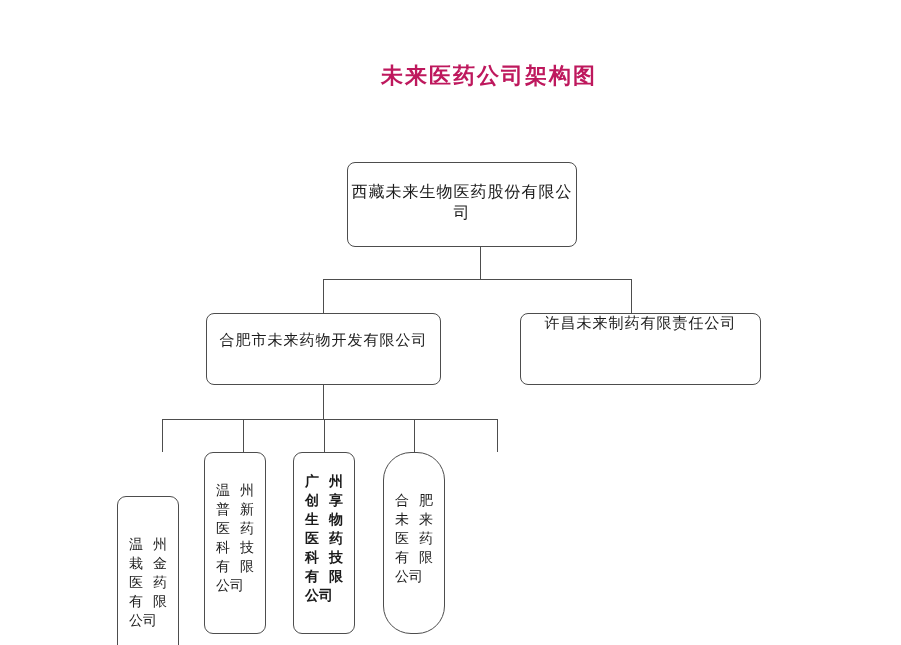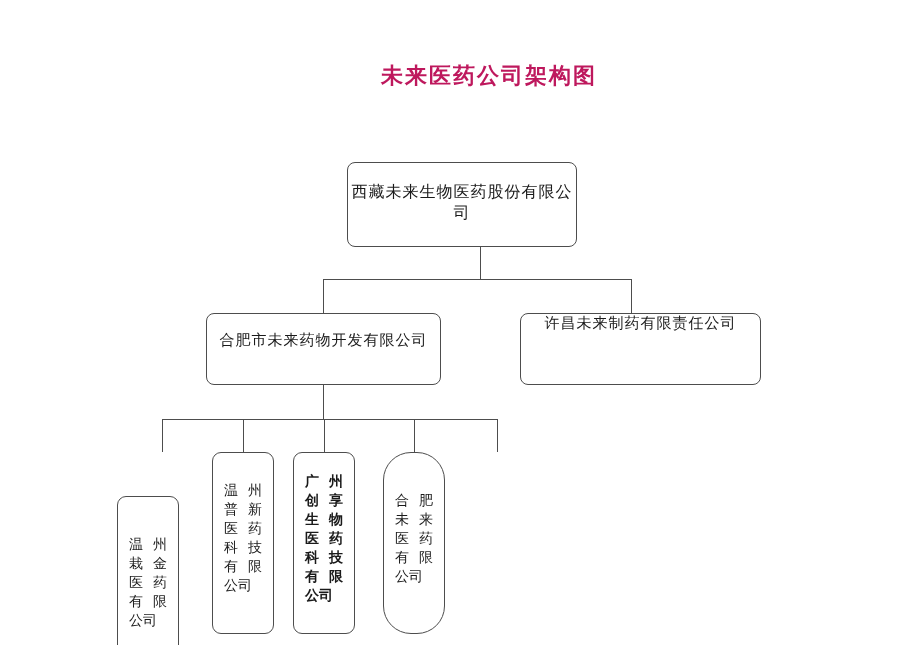--- a/index.html
+++ b/index.html
@@ -72,21 +72,21 @@
   .node-l3 .label-justify {
     display: block;
     width: 100%;
     line-height: 19px;
     text-align: justify;
     text-justify: inter-character;
     letter-spacing: 0;
     word-break: normal;
   }
   .b1 { left: 117px; margin-top: 44px; }
-  .b2 { left: 212px; }
+  .b2 { left: 204px; }
   .b3 { left: 293px; font-weight: bold; }
   .b4 { left: 383px; border-radius: 28px; }
   .b5 { left: 466px; }
   .connector {
     position: absolute;
     background: #4d4d4d;
   }
   .cv { width: 1px; }
   .ch { height: 1px; }
   .c-root-stem   { left: 480px; top: 247px; height: 32px; }

